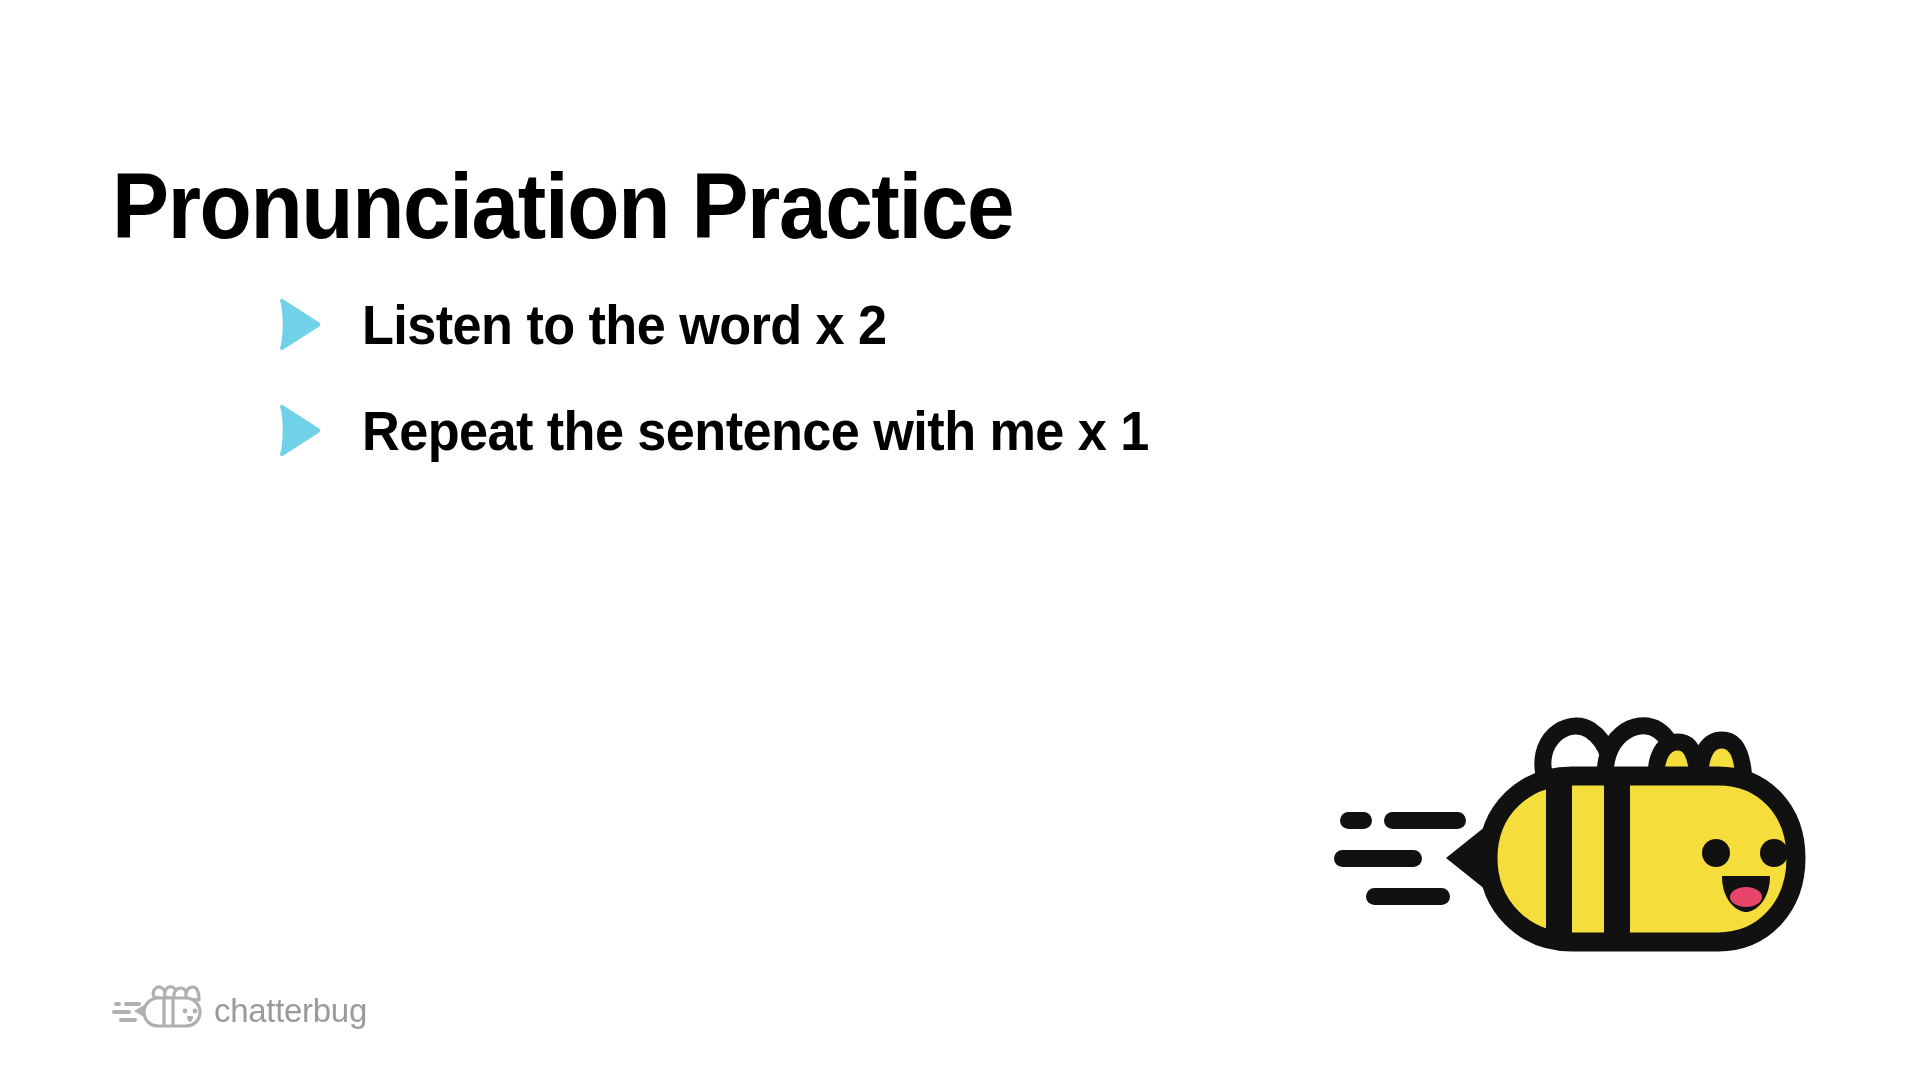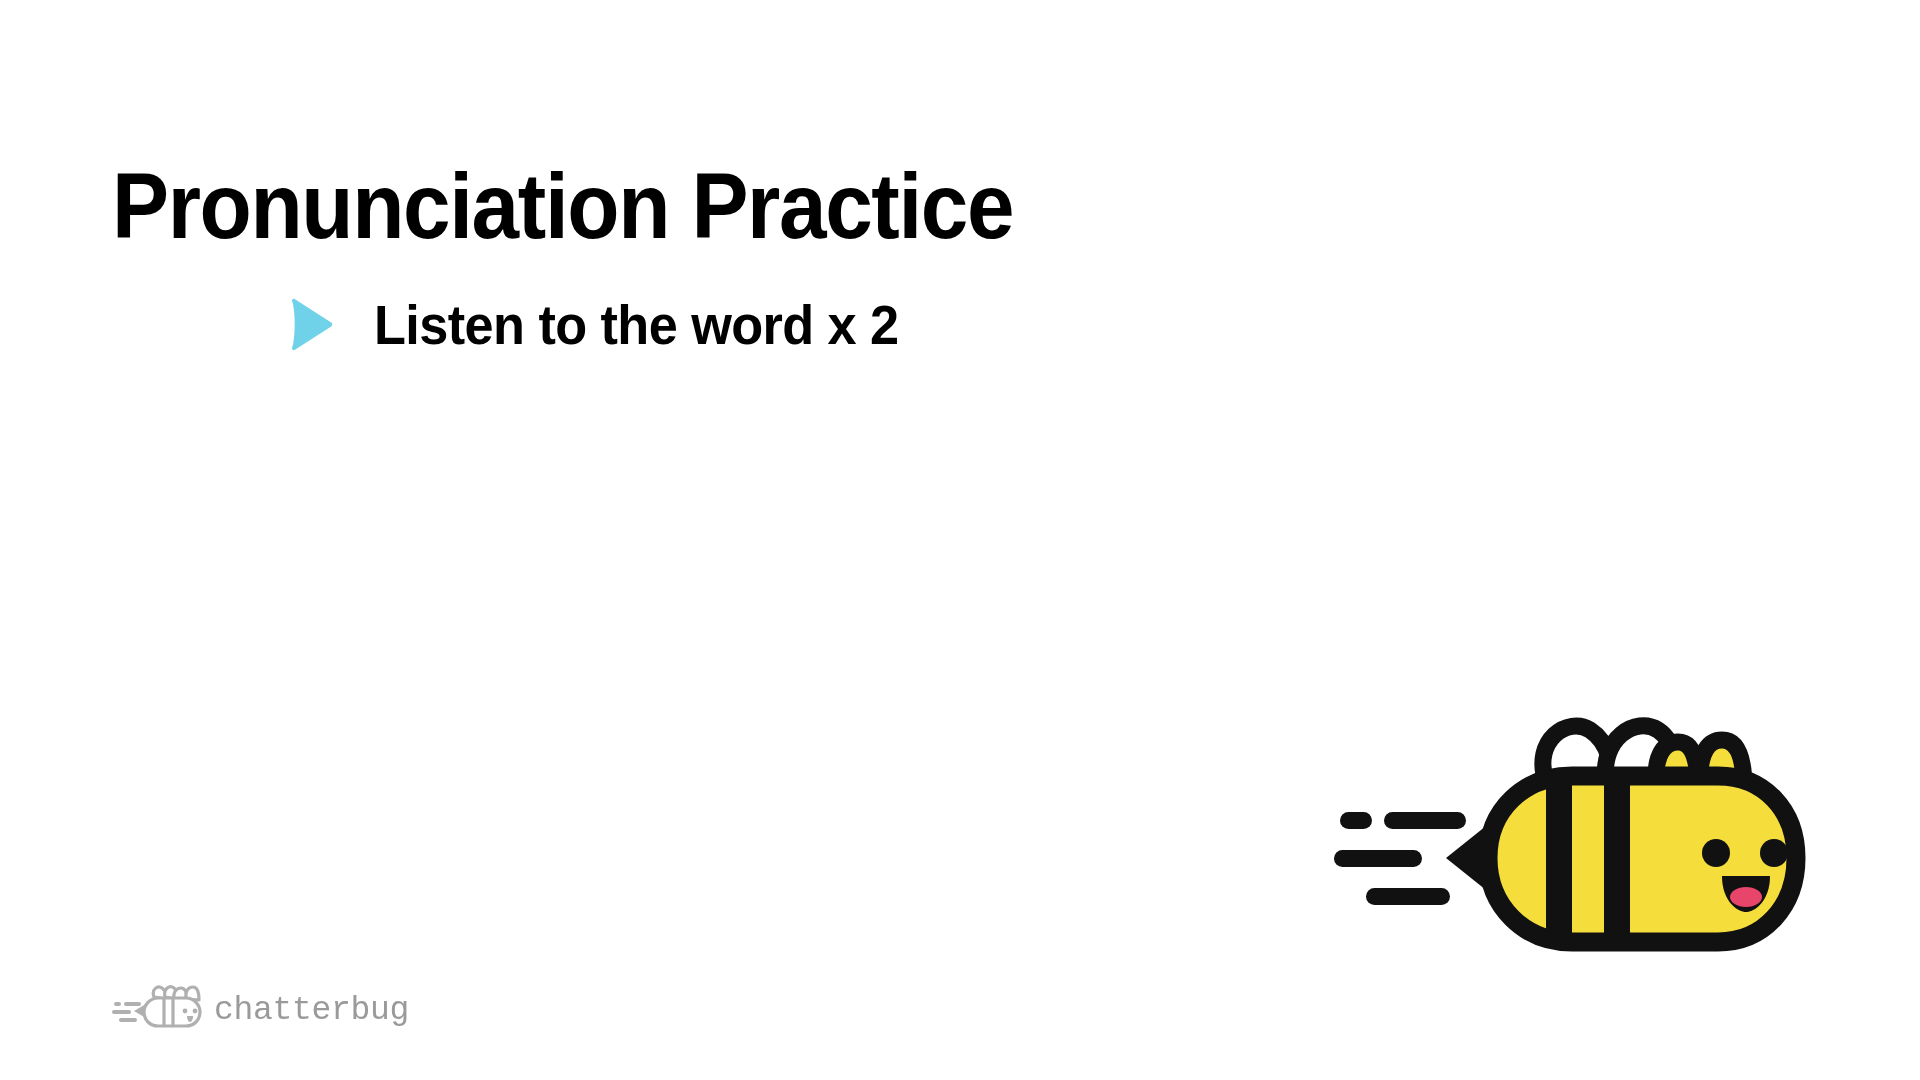--- a/index.html
+++ b/index.html
@@ -35,21 +35,21 @@
     letter-spacing: -1.5px;
     color: #000000;
     transform: scaleX(0.93);
     transform-origin: left top;
     white-space: nowrap;
   }
 
   
   .bullet-list {
     position: absolute;
-    left: 288px;
+    left: 276px;
     top: 272px;
     margin: 0;
     padding: 0;
     list-style: none;
     text-align: center;
   }
   .bullet-row {
     display: flex;
     align-items: center;
     height: 106px;
@@ -90,21 +90,21 @@
     display: flex;
     align-items: center;
     height: 56px;
   }
   .footer-logo-mark {
     width: 92px;
     height: 52px;
     display: block;
   }
   .footer-logo-word {
-    font-family: Liberation Mono, monospace;
+    font-family: Liberation Sans, sans-serif;
     font-size: 33px;
     font-weight: 400;
     letter-spacing: -0.3px;
     color: #9a9a9a;
     margin-left: 10px;
     line-height: 1;
   }
 </style>
 </head>
 <body>
@@ -120,20 +120,29 @@
         <svg viewBox="0 0 46 54" width="46" height="54" aria-hidden="true">
           <path d="M4 3 C4 1.3 5.6 0.3 7 1.2 L43.2 24.6 C44.6 25.5 44.6 27.5 43.2 28.4
                    L7 51.8 C5.6 52.7 4 51.7 4 50 C7.6 41.5 7.6 11.5 4 3 Z" fill="#6FD2E8"></path>
         </svg>
       </span>
       <span class="bullet-text">Listen to the word x 2</span>
     </li>
 
 
 
+    <li class="bullet-row">
+      <span class="bullet-marker">
+        <svg viewBox="0 0 46 54" width="46" height="54" aria-hidden="true">
+          <path d="M4 3 C4 1.3 5.6 0.3 7 1.2 L43.2 24.6 C44.6 25.5 44.6 27.5 43.2 28.4
+                   L7 51.8 C5.6 52.7 4 51.7 4 50 C7.6 41.5 7.6 11.5 4 3 Z" fill="#6FD2E8"></path>
+        </svg>
+      </span>
+      <span class="bullet-text">Repeat the sentence with me x 1</span>
+    </li>
 
   </ul>
 
   <div class="mascot">
     <svg viewBox="0 0 500 320" width="500" height="320" aria-hidden="true">
 
       <g fill="#111111">
         <rect x="22" y="122" width="32" height="17" rx="8.5"></rect>
         <rect x="66" y="122" width="82" height="17" rx="8.5"></rect>
         <rect x="16" y="160" width="88" height="17" rx="8.5"></rect>

